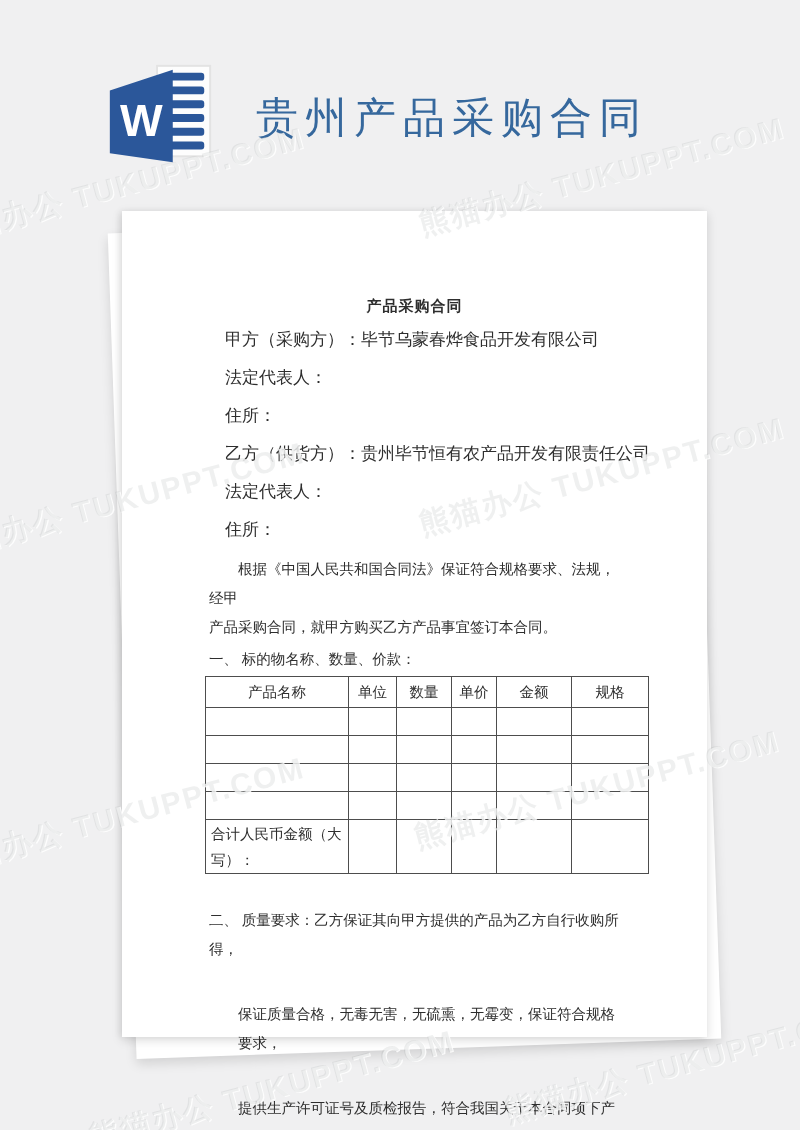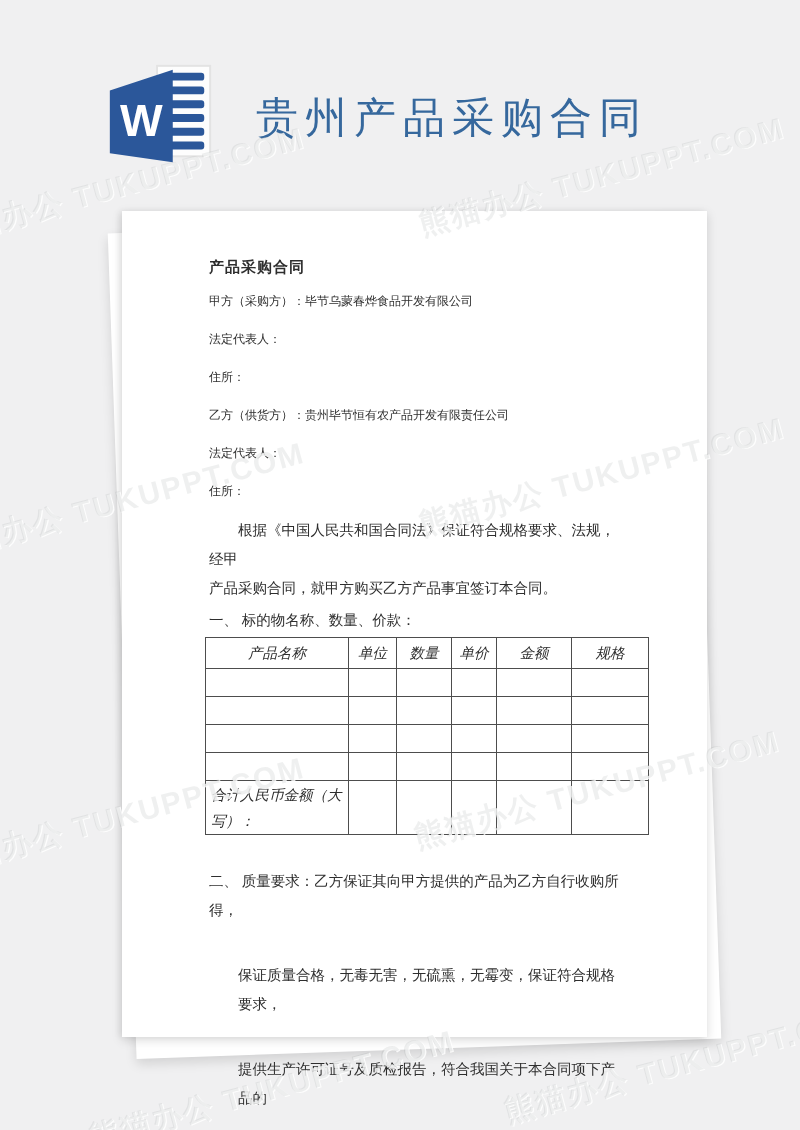--- a/index.html
+++ b/index.html
@@ -11,32 +11,32 @@
   .hdr-title{position:absolute;left:256px;top:90px;font-family:Liberation Serif, serif;
     font-size:42px;font-weight:400;letter-spacing:7px;color:#36689d;white-space:nowrap;}
 
   
   .page{position:absolute;left:122px;top:211px;width:585px;height:826px;background:#ffffff;}
   .page-back{transform:translateY(12px) rotate(-2deg);box-shadow:0 5px 12px rgba(0,0,0,0.13);z-index:1;}
   .page-main{box-shadow:0 3px 10px rgba(0,0,0,0.15), -3px 0 6px rgba(0,0,0,0.05);z-index:2;}
 
   
   .doc{position:absolute;left:87px;top:0;width:411px;color:#2e2e2e;}
-  .doc-title{padding-top:41px;height:30px;line-height:30px;font-weight:bold;
+  .doc-title{padding-top:80px;height:30px;line-height:30px;text-align:center;font-weight:bold;
     font-size:15px;letter-spacing:1px;}
-  .doc-line{font-size:12px;line-height:38px;white-space:nowrap;}
+  .doc-line{font-size:17px;line-height:38px;white-space:nowrap;margin-left:16px;}
   .doc-par{font-size:14.5px;line-height:29px;}
   .doc-par.first{margin-top:6px;text-indent:2em;}
   .sec-head{font-size:14.5px;line-height:34px;white-space:nowrap;}
   .sec2{margin-top:32px;}
   .sec2 .hang{padding-left:2em;margin-top:36px;}
 
   
   table.goods{border-collapse:collapse;table-layout:fixed;width:443px;margin-left:-4px;
-    font-size:14.5px;color:#2e2e2e;font-style:italic;}
+    font-size:14.5px;color:#2e2e2e;}
   table.goods td,table.goods th{border:1px solid #4d4d4d;padding:0 5px;font-weight:normal;
     overflow:hidden;}
   table.goods th{text-align:center;height:30px;}
   tr.empty td{height:27px;}
   tr.total td{height:26px;text-align:left;}
   tr.words td{height:53px;text-align:left;vertical-align:middle;line-height:26px;}
 
   
   .wm{position:absolute;z-index:6;white-space:nowrap;pointer-events:none;
     font-family:"Liberation Sans","DejaVu Sans",sans-serif;font-weight:bold;font-size:30px;letter-spacing:2px;

